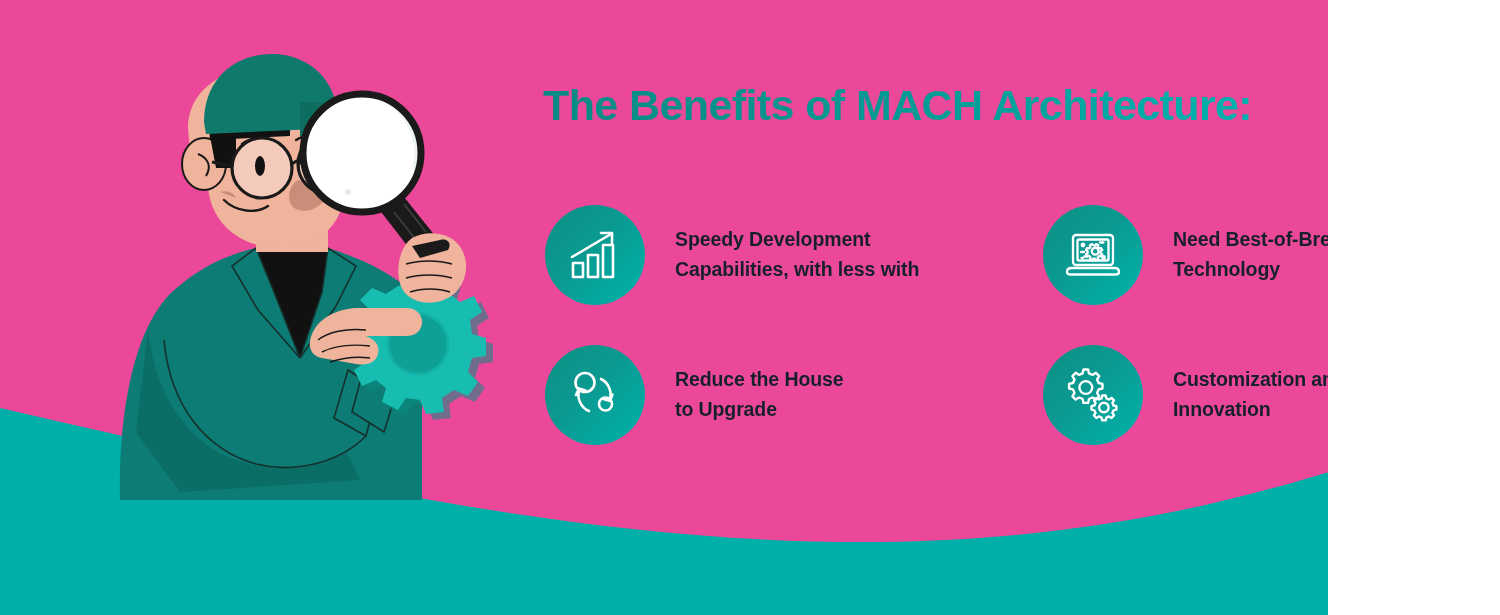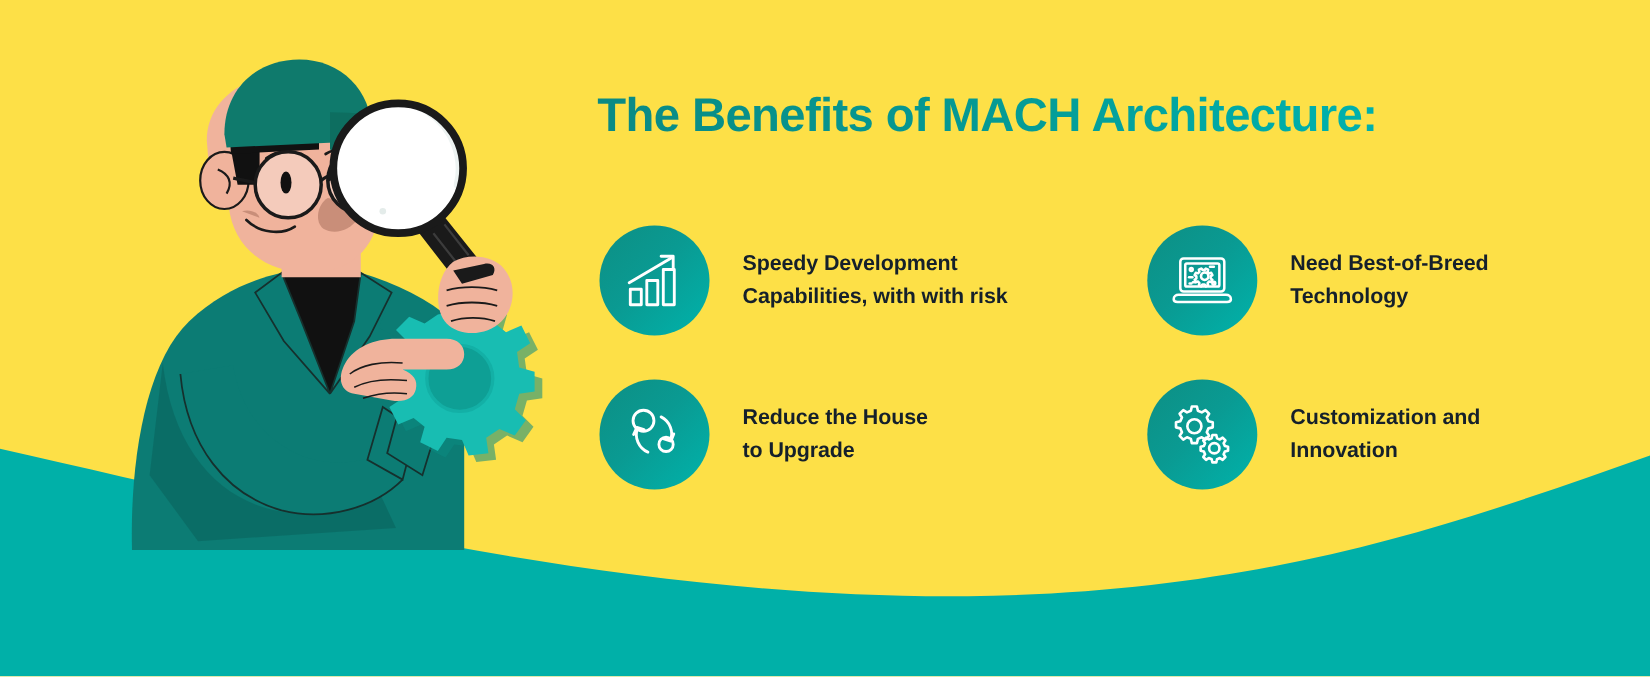--- a/index.html
+++ b/index.html
@@ -5,22 +5,22 @@
 <style>
   * { margin:0; padding:0; box-sizing:border-box; }
   html, body {
     width:1500px; height:615px;
     background:#ffffff;
     font-family:"Liberation Sans", sans-serif;
     overflow:hidden;
   }
   #stage {
     position:relative;
-    width:1500px; height:615px;
-    background:#fde047;
+    width:1328px; height:615px;
+    background:#ec4899;
     overflow:hidden;
   }
 
   
   #wave-bg {
     position:absolute;
     left:0; top:0;
     width:1500px; height:615px;
     pointer-events:none;
   }
@@ -245,21 +245,21 @@
           <g fill="none" stroke="#ffffff" stroke-width="2.6" stroke-linecap="round" stroke-linejoin="round">
             <rect x="6" y="36" width="10" height="14"></rect>
             <rect x="21" y="28" width="10" height="22"></rect>
             <rect x="36" y="18" width="10" height="32"></rect>
             <path d="M5 30 L44 7"></path>
             <path d="M34 6 L45 6 L45 17"></path>
           </g>
         </svg>
       </div>
       <div class="benefit-label">Speedy Development
-Capabilities, with with risk</div>
+Capabilities, with less with</div>
     </div>
 
     <div class="benefit">
       <div class="benefit-icon">
         <svg width="58" height="58" viewBox="0 0 58 58">
           <g fill="none" stroke="#ffffff" stroke-width="2.3" stroke-linecap="round" stroke-linejoin="round">
             <rect x="9" y="9" width="40" height="30" rx="3"></rect>
             <rect x="13.5" y="13.5" width="31" height="21" rx="1.5"></rect>
             <path d="M3 46 C3 43.5 5 42 7.5 42 L50.5 42 C53 42 55 43.5 55 46 C55 47.5 53.5 48.5 51.5 48.5 L6.5 48.5 C4.5 48.5 3 47.5 3 46 Z"></path>
             <path d="M29.2 19.2 l1.9 .5 1.1-1.6 2.1 1.1 -.5 1.9 1.4 1.4 1.9-.5 1.1 2.1 -1.6 1.1 0 2 1.6 1.1 -1.1 2.1 -1.9-.5 -1.4 1.4 .5 1.9 -2.1 1.1 -1.1-1.6 -2 0 -1.1 1.6 -2.1-1.1 .5-1.9 -1.4-1.4 -1.9 .5 -1.1-2.1 1.6-1.1 0-2 -1.6-1.1 1.1-2.1 1.9 .5 1.4-1.4 -.5-1.9 2.1-1.1 Z"></path>

